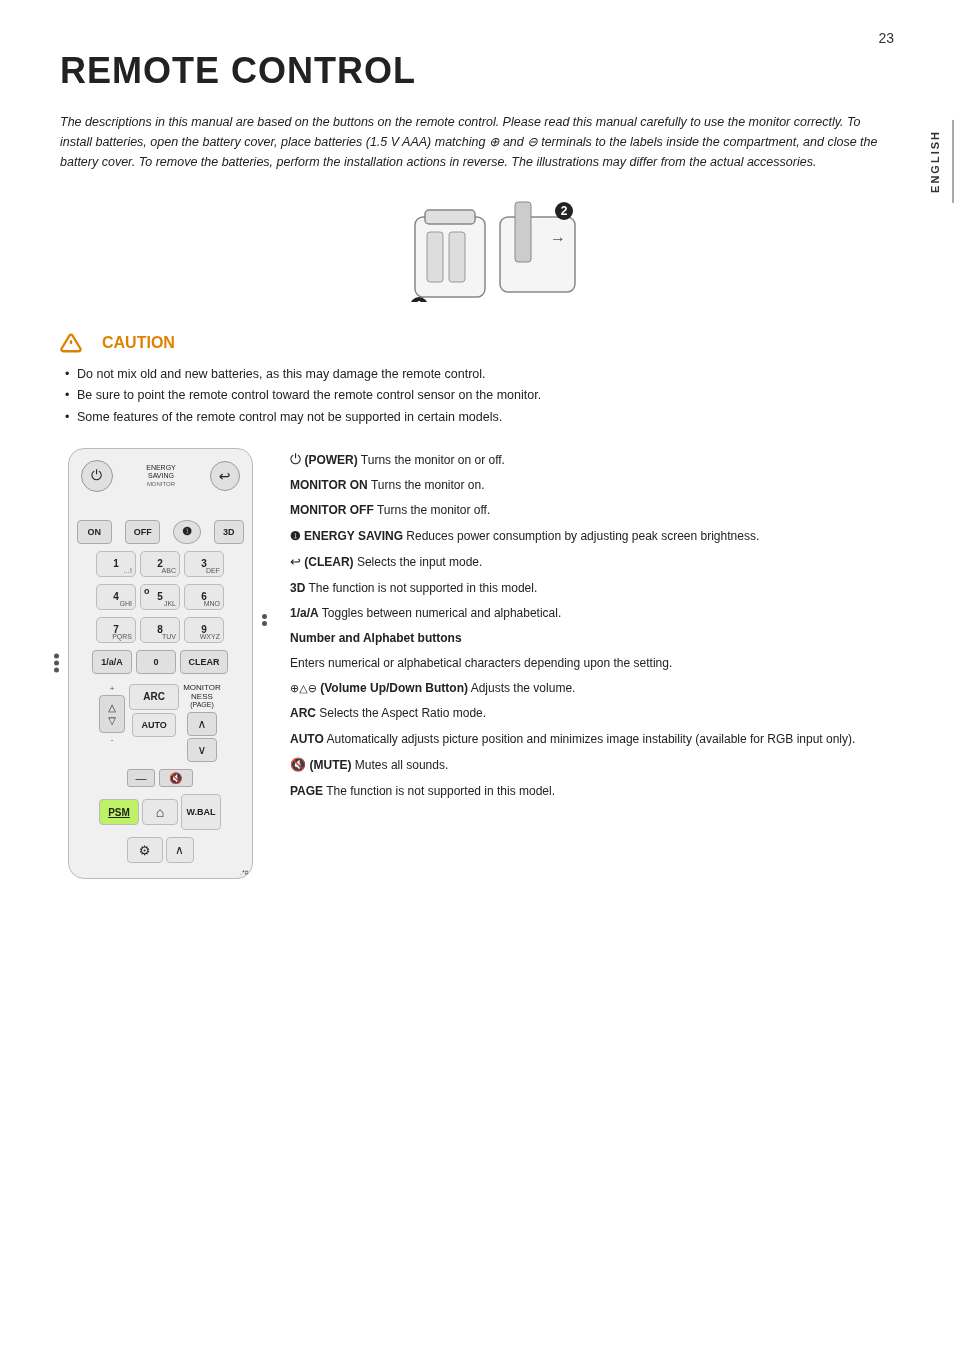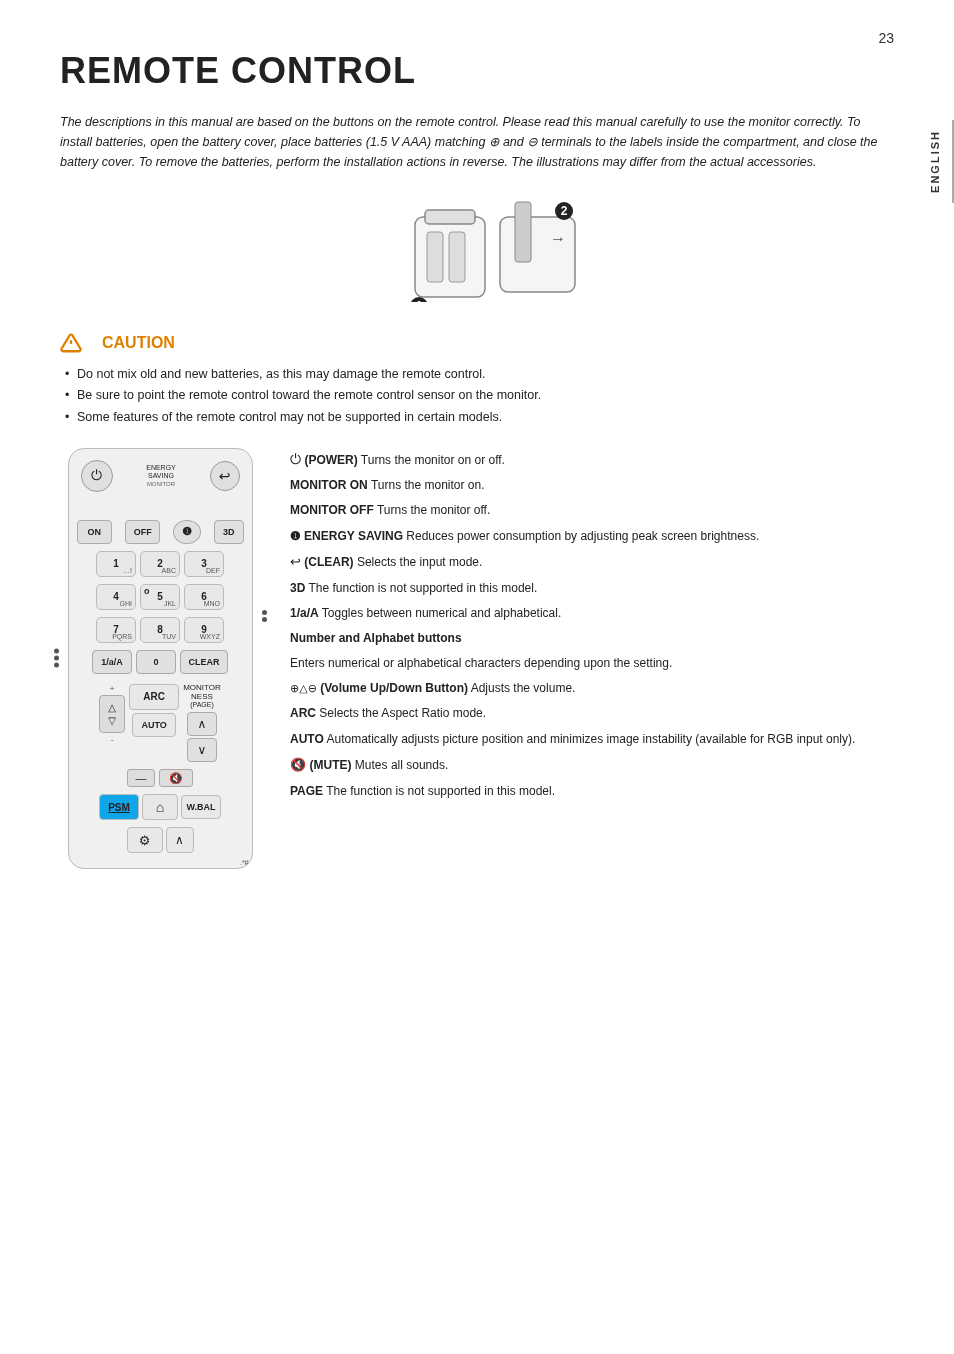--- a/index.html
+++ b/index.html
@@ -169,28 +169,28 @@
       border-radius: 4px;
       background: #e8e8e8;
       border: 1px solid #bbb;
       font-size: 9px;
       font-weight: bold;
       display: flex; align-items: center; justify-content: center;
     }
     .psm-btn {
       width: 40px; height: 26px;
       border-radius: 4px;
-      background: #0ea5e9;
+      background: #bef264;
       border: 1px solid #bbb;
       font-size: 10px;
       font-weight: bold;
       display: flex; align-items: center; justify-content: center; text-decoration: underline;
     }
     .wbal-btn {
-      width: 40px; height: 24px;
+      width: 40px; height: 36px;
       border-radius: 4px;
       background: #e8e8e8;
       border: 1px solid #bbb;
       font-size: 9px;
       font-weight: bold;
       display: flex; align-items: center; justify-content: center;
     }
     .home-btn {
       width: 36px; height: 26px;
       border-radius: 4px;

